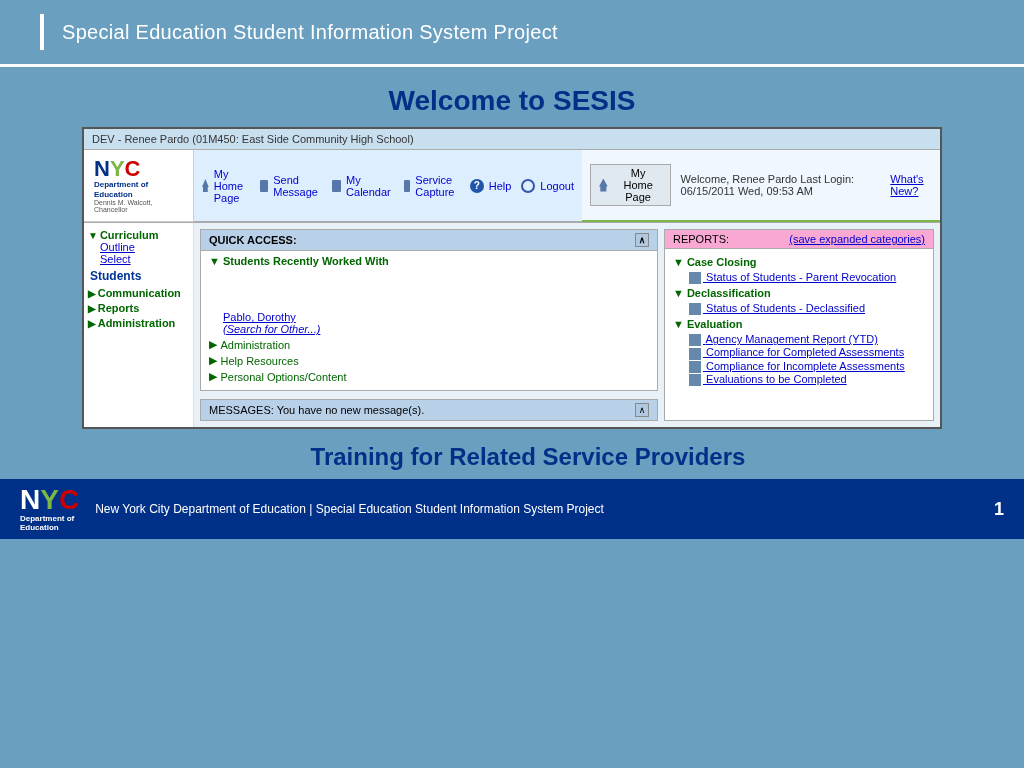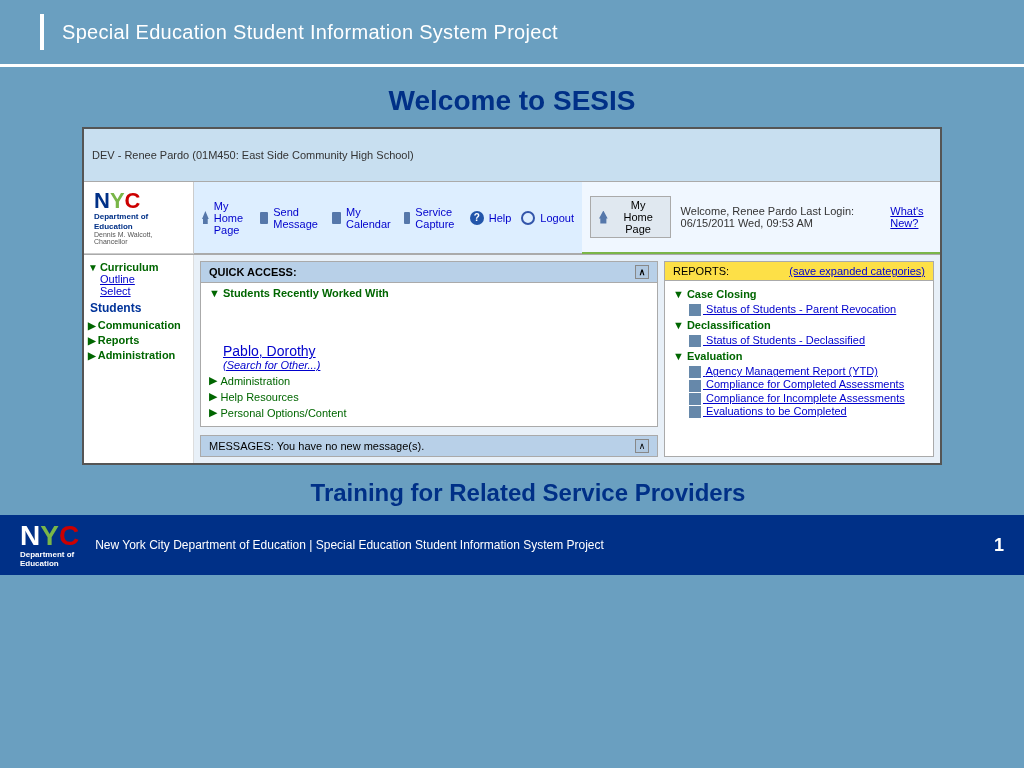--- a/index.html
+++ b/index.html
@@ -50,21 +50,21 @@
       width: 860px;
       border: 2px solid #555;
       background: white;
       display: flex;
       flex-direction: column;
     }
 
     
     .sesis-top-bar {
       background: #c8dff0;
-      padding: 20px 8px;
+      padding: 4px 8px;
       font-size: 11px;
       color: #333;
       border-bottom: 1px solid #aaa;
     }
     .sesis-nav-bar {
       background: #ddeeff;
       padding: 3px 8px;
       display: flex;
       gap: 10px;
       align-items: center;
@@ -182,21 +182,21 @@
       font-size: 11px;
       display: flex;
       align-items: center;
       margin-bottom: 2px;
     }
     .qa-link {
       color: #0000cc;
       text-decoration: underline;
       display: block;
       margin-left: 14px;
-      font-size: 14px;
+      font-size: 11px;
       cursor: pointer;
       margin-top: 44px;
     }
     .qa-link-italic {
       color: #0000cc;
       text-decoration: underline;
       display: block;
       margin-left: 14px;
       font-size: 11px;
       font-style: italic;
@@ -232,21 +232,21 @@
 
     
     .reports-panel {
       width: 270px;
       background: white;
       border: 1px solid #aaa;
       display: flex;
       flex-direction: column;
     }
     .reports-header {
-      background: #fde047;
+      background: #f9a8d4;
       padding: 3px 8px;
       font-size: 11px;
       display: flex;
       align-items: center;
       justify-content: space-between;
       border-bottom: 1px solid #aaa;
     }
     .reports-content {
       padding: 4px 8px;
       font-size: 11px;

